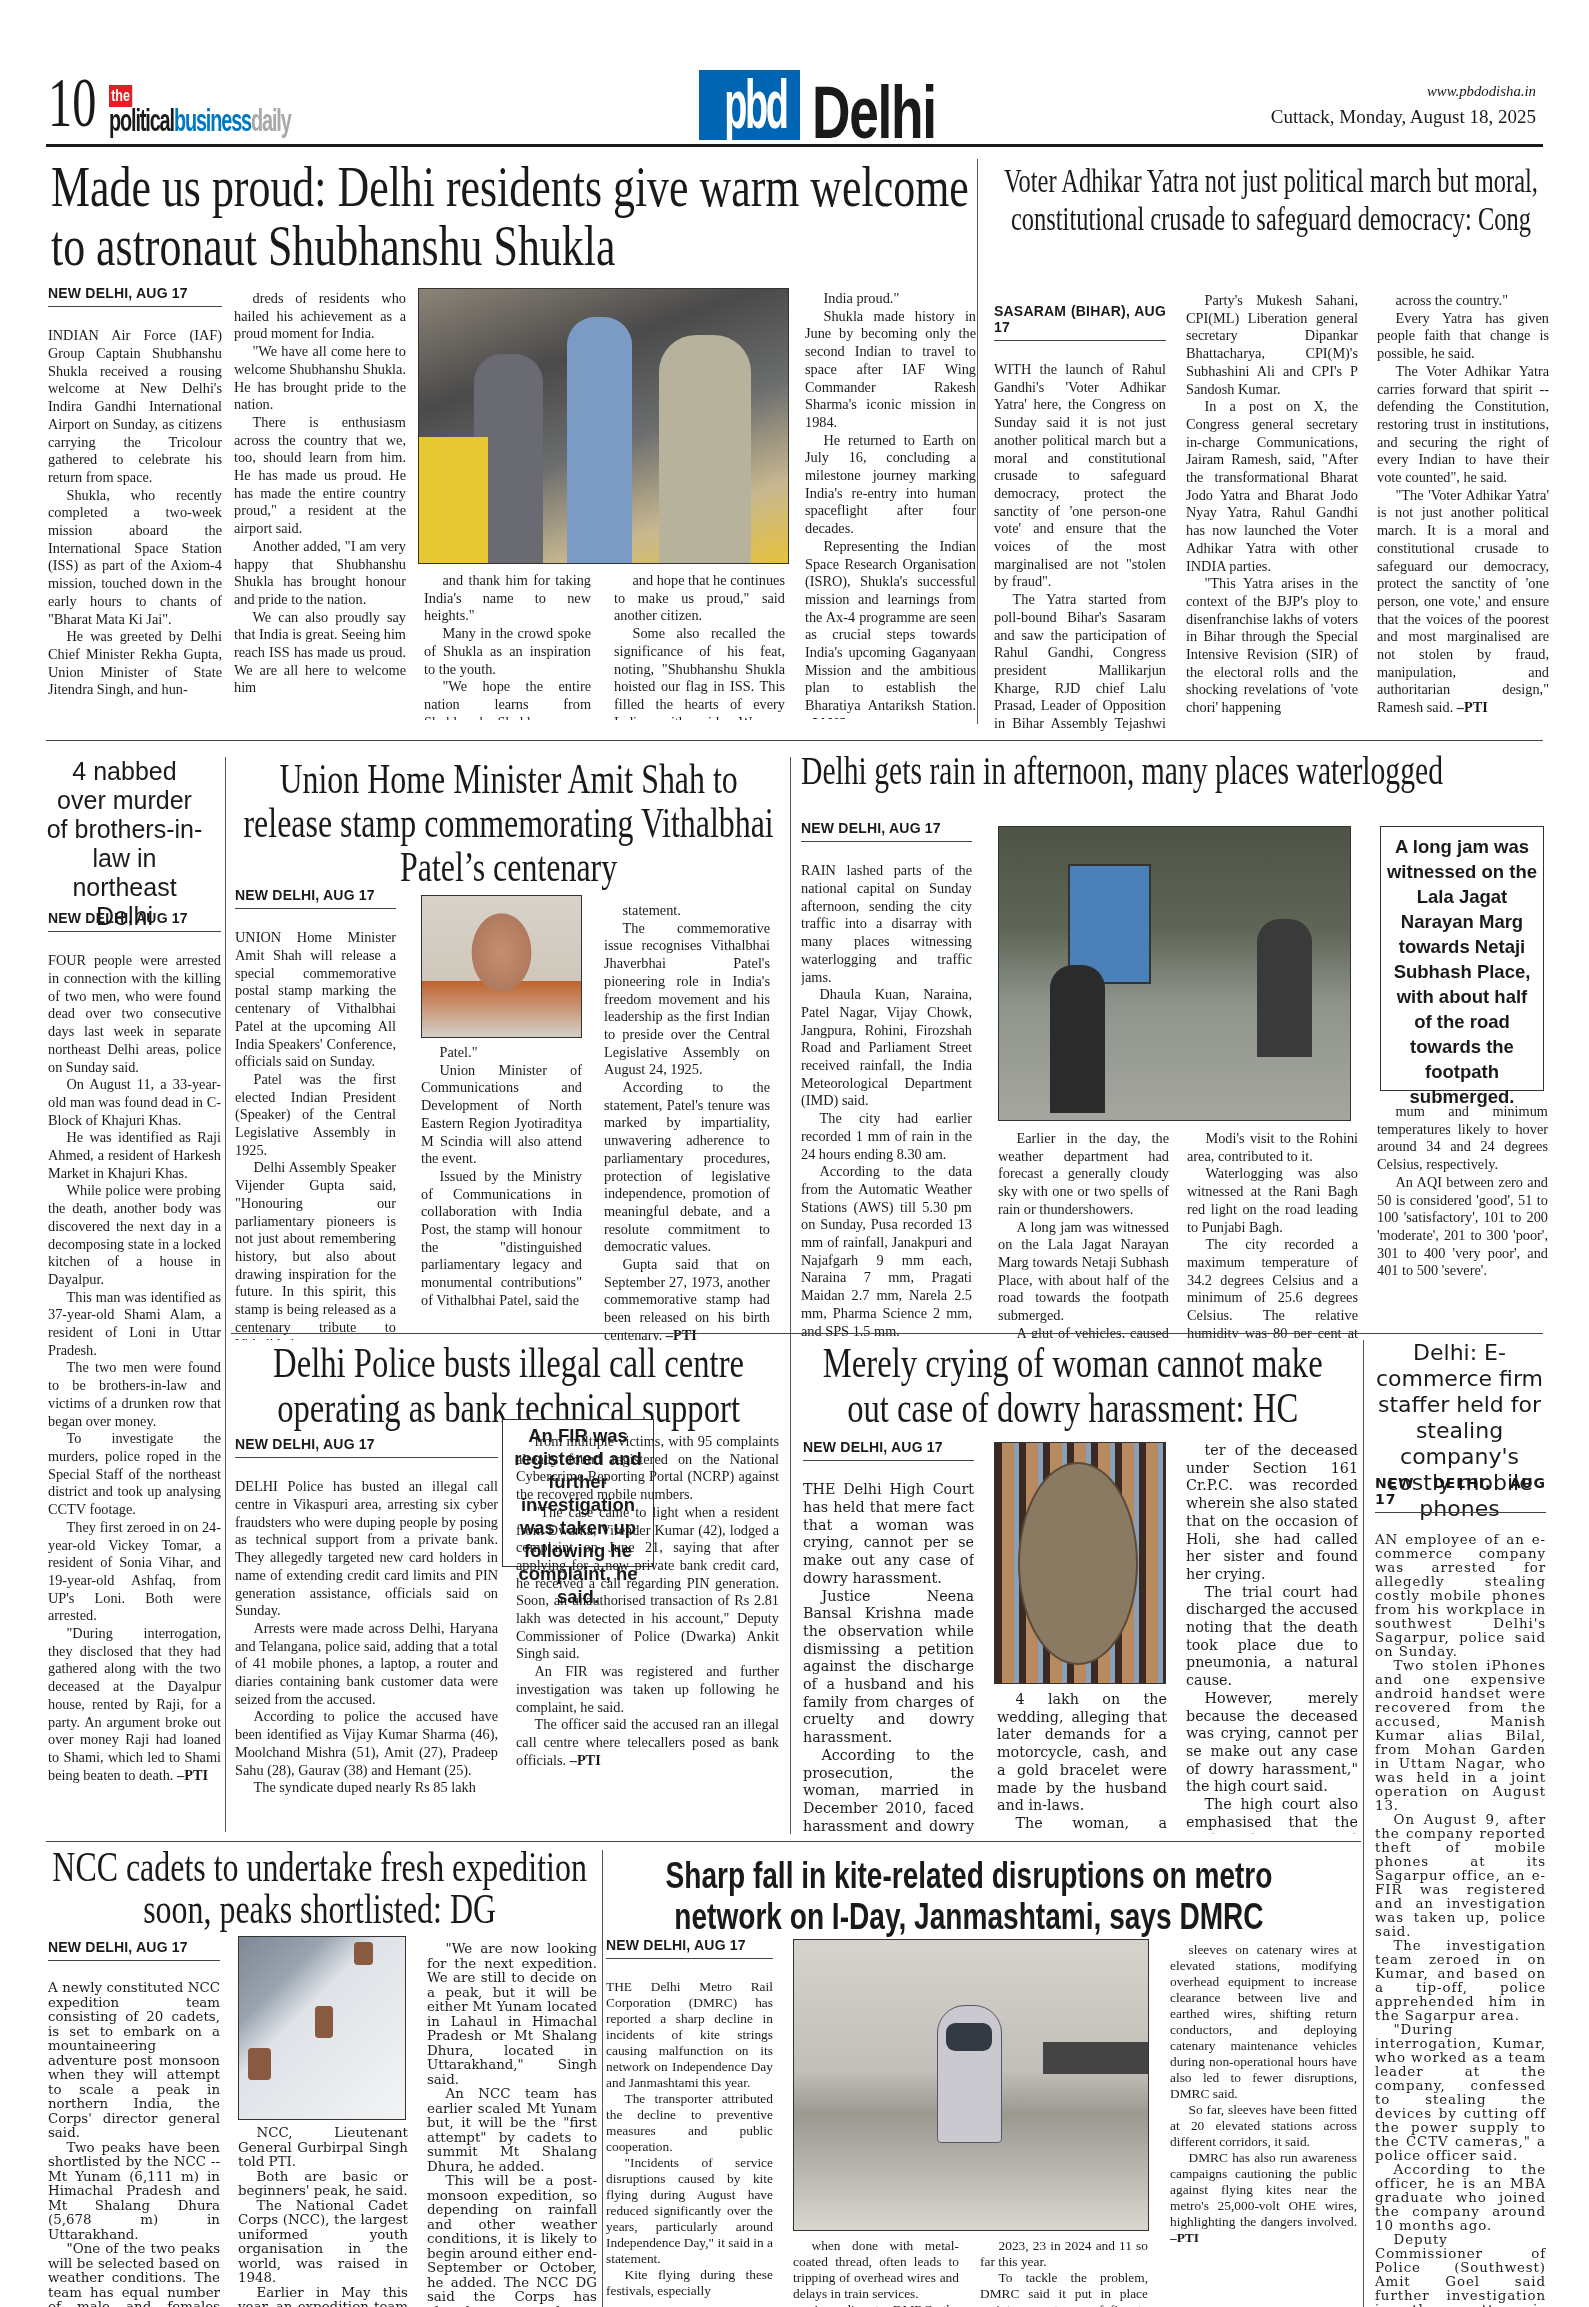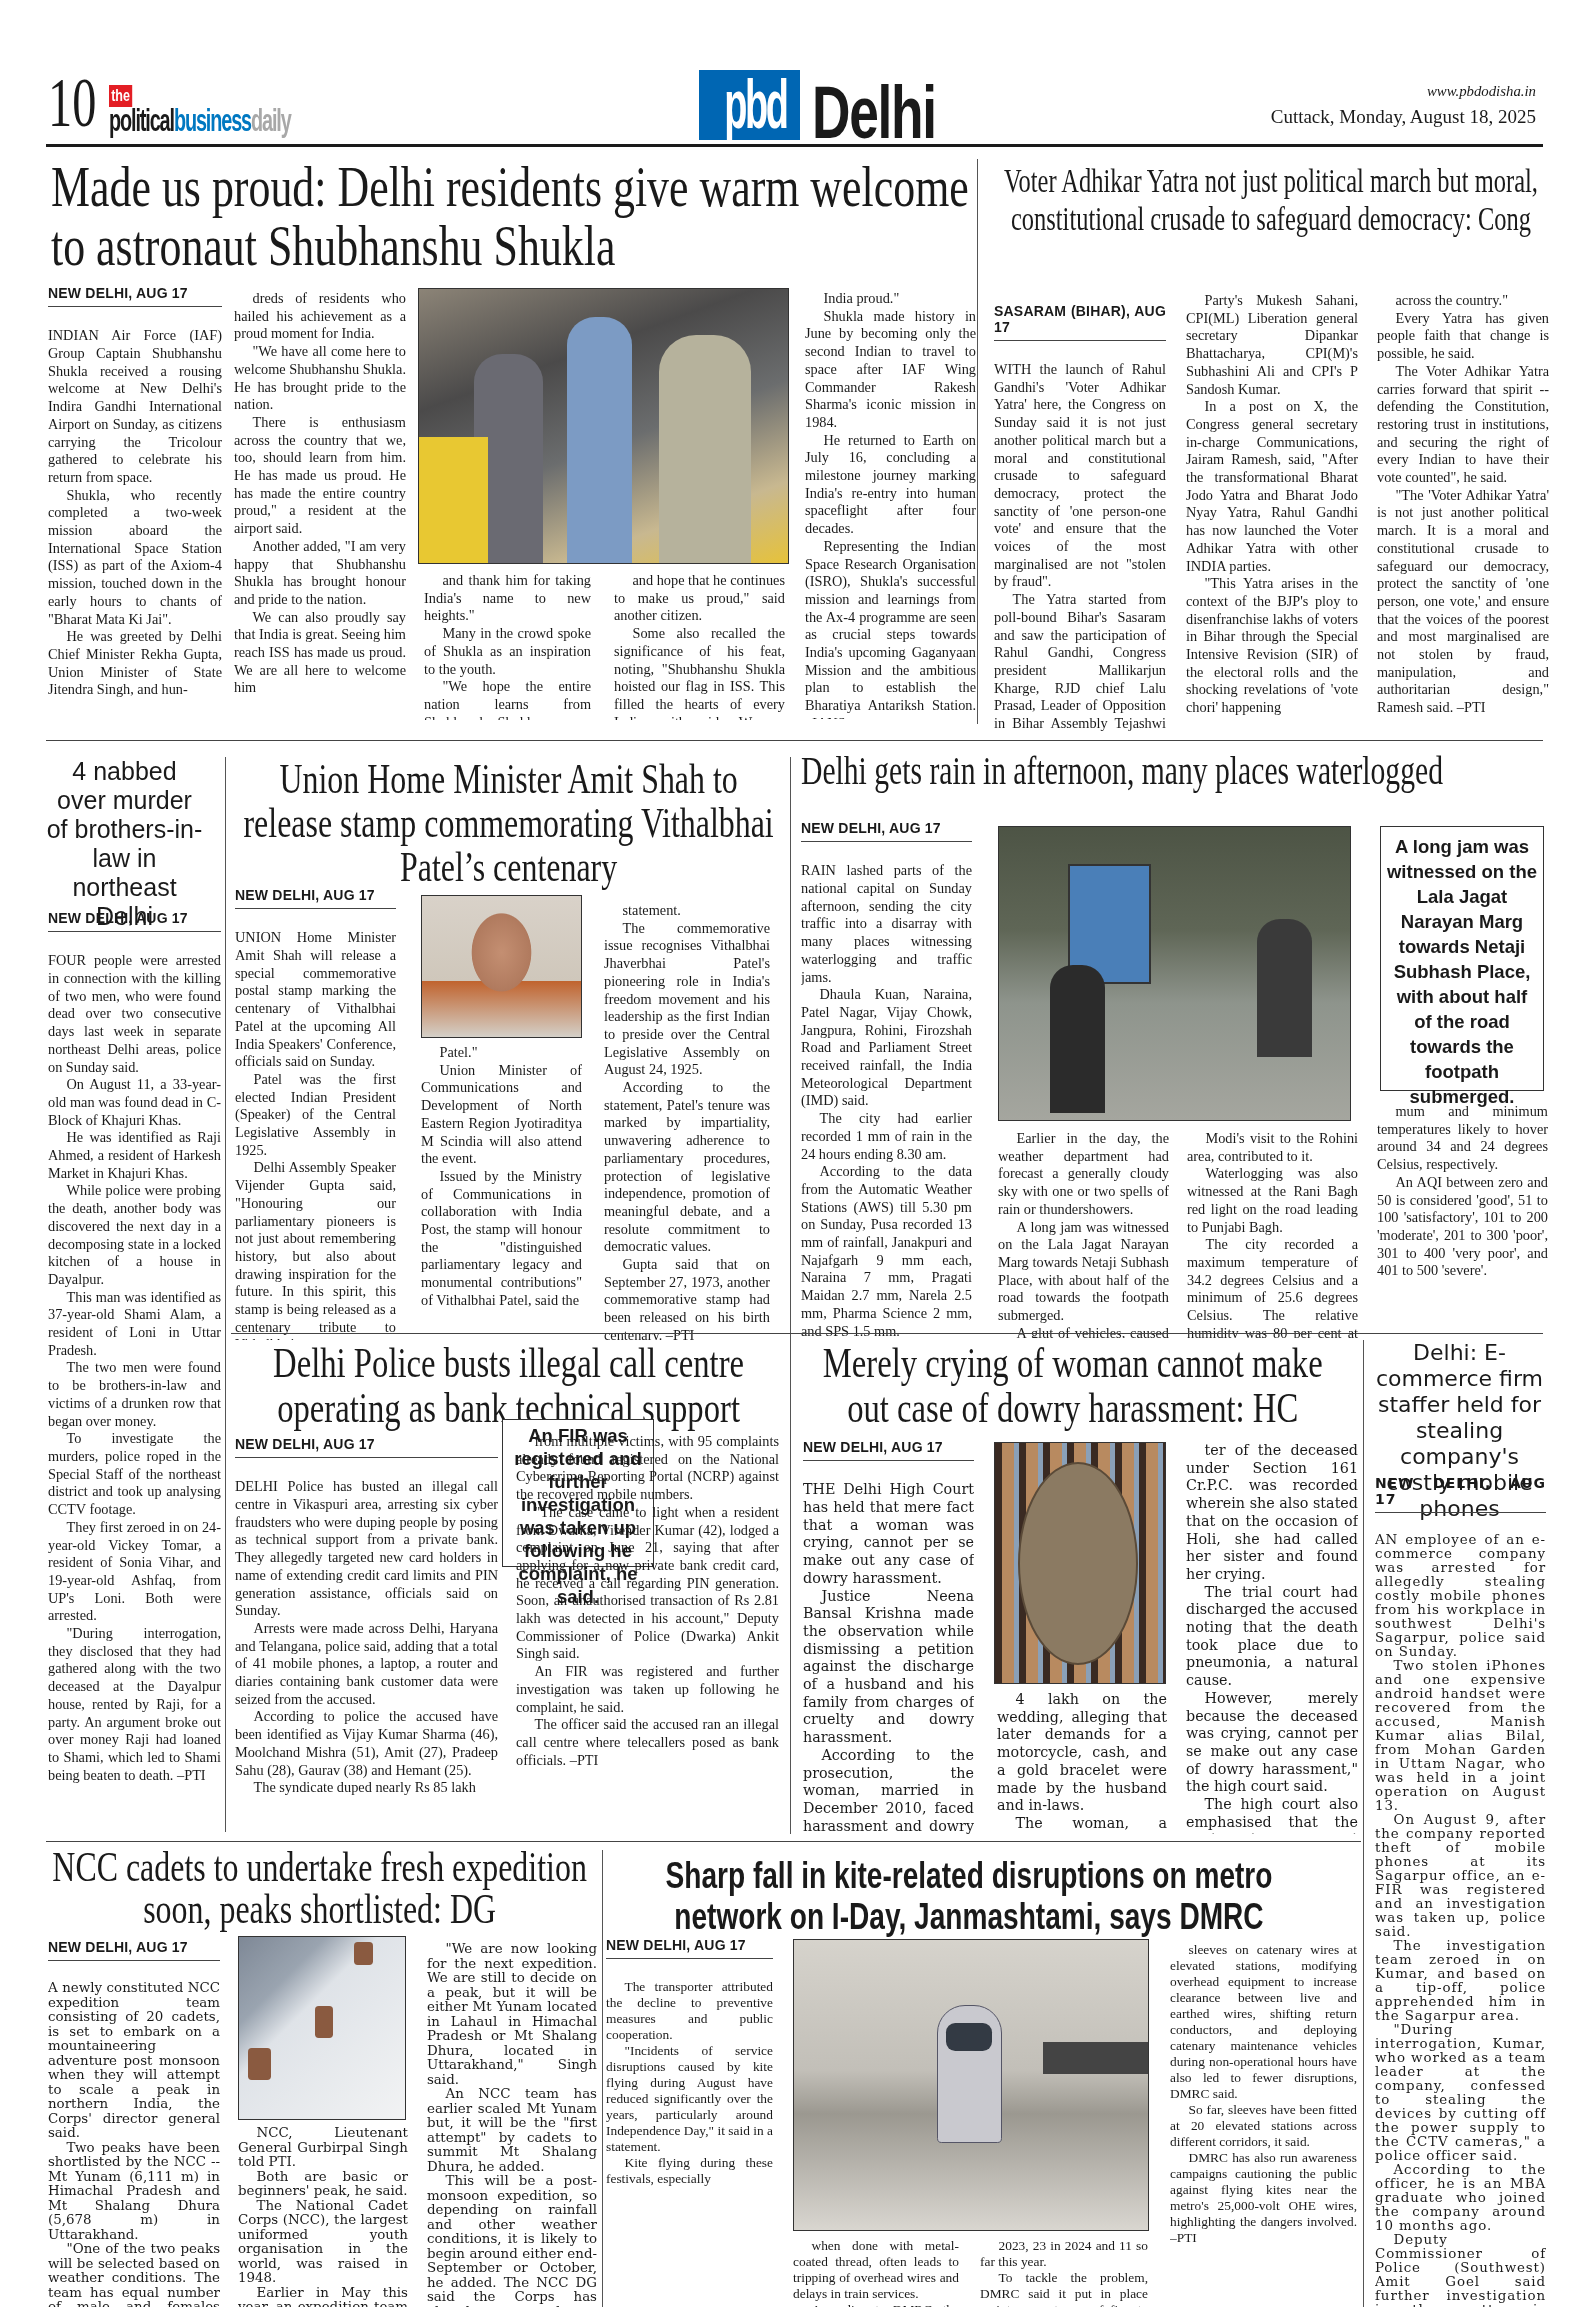--- a/index.html
+++ b/index.html
@@ -17,21 +17,21 @@
 .site{right:53px;top:83px;font-size:14.8px;font-style:italic}
 .dateline-top{right:53px;top:106px;font-size:19px}
 .toprule{left:46px;top:144px;width:1497px;height:3.2px;background:#1a1a1a}
 
 .hl{font-family:"Liberation Serif",serif;line-height:1.02;color:#1a1a1a;transform-origin:left top}
 .hl.condensed{font-family:"Liberation Sans",sans-serif;font-weight:bold}
 .kicker{font:bold 14px/15.7px "Liberation Sans",sans-serif;letter-spacing:0.2px;border-bottom:1.4px solid #444;padding-bottom:4.6px;margin-bottom:20px;text-transform:uppercase}
 .col{position:absolute;font-size:14.3px;line-height:17.7px;text-align:justify;hyphens:auto;overflow:hidden}
 .col p{text-indent:18.5px}
 .col p.first{text-indent:0}
-.col .pti{font-weight:normal}
+.col .pti{font-weight:bold}
 .vrule{position:absolute;width:1.4px;background:#555}
 .hrule{position:absolute;height:1.4px;background:#444}
 .photo{position:absolute;border:1.4px solid #333;overflow:hidden}
 .pull{position:absolute;border:1.4px solid #333;font:bold 18.5px/25px "Liberation Sans",sans-serif;text-align:center;padding:6.5px 4.6px;background:#fff}
 .caption-mono{font-family:"DejaVu Serif",serif}
 </style>
 </head>
 <body>
 
 <div class="abs pagenum">10</div>
@@ -299,20 +299,21 @@
       <p>This will be a post-monsoon expedition, so depending on rainfall and other weather conditions, it is likely to begin around either end-September or October, he added. The NCC DG said the Corps has already put together a team for this upcoming exped ition. </p>
     </div>
   </div>
 
 <div class="vrule" style="left:602px;top:1850px;height:600px"></div>
 
 <div class="abs hl condensed" style="left:609px;top:1855px;width:923px;font-size:36px;line-height:41px;text-align:center;transform:scaleX(.78)">Sharp fall in kite-related disruptions on metro network on I-Day, Janmashtami, says DMRC</div>
 <div class="col" style="left:606px;top:1938px;width:167px;height:512px;font-size:13.4px;line-height:16px">
   <div class="kicker">NEW DELHI, AUG 17</div>
   <div class="paras">
+      <p class="first">THE Delhi Metro Rail Corporation (DMRC) has reported a sharp decline in incidents of kite strings causing malfunction on its network on Independence Day and Janmashtami this year.</p>
       <p>The transporter attributed the decline to preventive measures and public cooperation.</p>
       <p>"Incidents of service disruptions caused by kite flying during August have reduced significantly over the years, particularly around Independence Day," it said in a statement.</p>
       <p>Kite flying during these festivals, especially</p>
     </div>
 </div>
 <div class="photo" style="left:793px;top:1939px;width:356px;height:292px;background:linear-gradient(180deg,#d6d3cc 0%,#c2bfb8 45%,#9b9890 60%,#d9d6d0 100%)">
   <div style="position:absolute;left:143px;top:65px;width:65px;height:138px;background:#c9c9cf;border-radius:28px 28px 4.6px 4.6px;border:1.8px solid #556"></div>
   <div style="position:absolute;left:152px;top:83px;width:46px;height:28px;background:#333a44;border-radius:9.2px"></div>
   <div style="position:absolute;left:249px;top:102px;width:106px;height:32px;background:#444"></div>
 </div>

